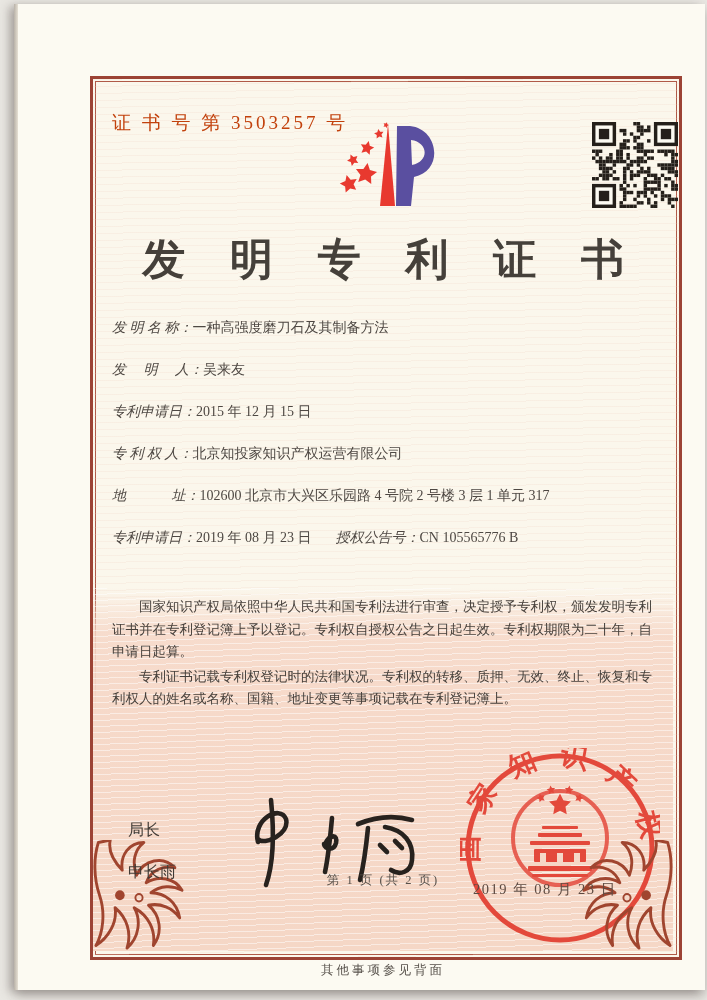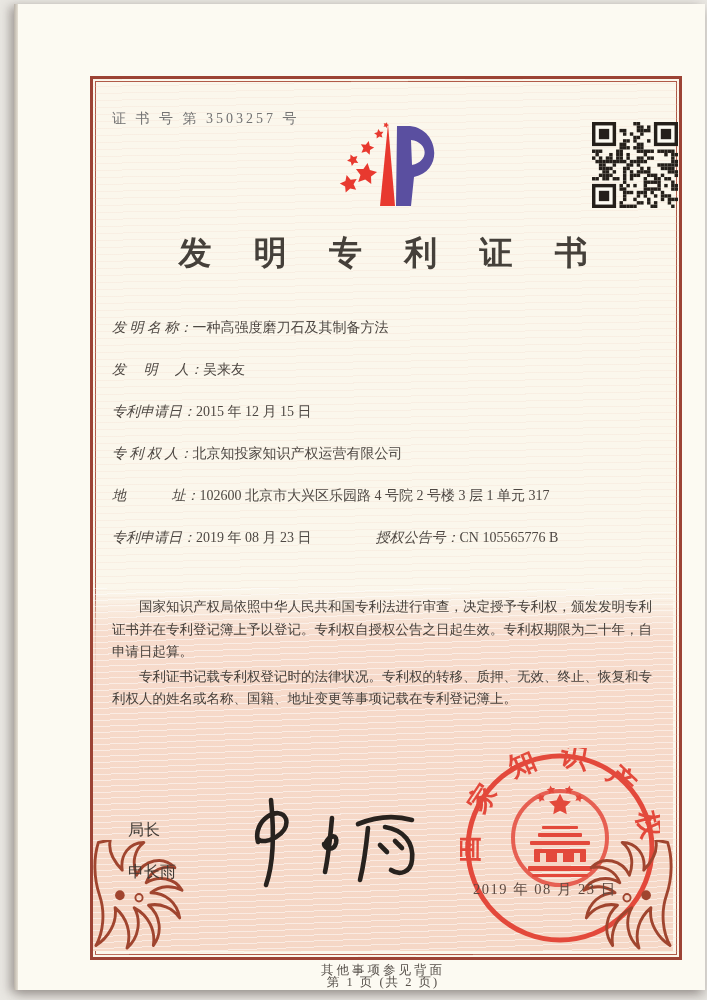--- a/index.html
+++ b/index.html
@@ -29,48 +29,48 @@
     background:repeating-linear-gradient(179deg, rgba(238,205,190,.20) 0 1px, rgba(0,0,0,0) 1px 7px);
   }
   .pink-zone{
     position:absolute;left:77px;top:584px;width:580px;height:363px;
     background:
       repeating-linear-gradient(178deg, rgba(255,255,255,.5) 0 1px, rgba(255,255,255,0) 1px 6px),
       linear-gradient(180deg, rgba(246,215,199,0) 0, rgba(246,215,199,.85) 46px, #f6d9c9 130px, #f5d7c6 100%);
   }
   .cert-no{
     position:absolute;left:96px;top:106px;
-    font-size:14px;letter-spacing:3px;color:#737373;
+    font-size:19px;letter-spacing:3px;color:#c2410c;
   }
   .logo{position:absolute;left:317px;top:114px;}
   .qr{position:absolute;left:576px;top:118px;}
   .title{
     position:absolute;left:74px;top:227px;width:586px;
-    text-align:center;font-size:33px;font-weight:600;color:#45403a;
+    text-align:center;font-size:43px;font-weight:600;color:#45403a;
     letter-spacing:17px;text-indent:17px;
   }
   .fields{position:absolute;left:96px;top:313px;width:552px;color:#4e4843;}
   .row{font-size:14px;line-height:21px;margin-bottom:21px;white-space:pre;}
   .lbl{display:inline-block;font-style:italic;}
-  .grant2{margin-left:64px;}
+  .grant2{margin-left:24px;}
   .bodytext{
     position:absolute;left:96px;top:592px;width:540px;
     font-size:13.5px;line-height:22.5px;color:#46403b;text-align:justify;
   }
   .bodytext p{margin:0 0 2px 0;text-indent:2em;}
   .signer{position:absolute;left:112px;top:816px;font-size:16px;color:#3f3a35;}
   .signer .nm{margin-top:21px;}
   .sig{position:absolute;left:212px;top:786px;}
   .seal{position:absolute;left:444px;top:744px;opacity:.92;}
   .seal-date{
     position:absolute;left:457px;top:876px;z-index:5;
     font-size:14.5px;letter-spacing:1.5px;color:#5d4a41;
   }
   .page-info{
-    position:absolute;left:74px;top:970px;width:586px;text-align:center;
+    position:absolute;left:74px;top:868px;width:586px;text-align:center;
     font-size:12.5px;color:#56504a;letter-spacing:2px;
   }
   .footer-note{
     position:absolute;left:74px;top:958px;width:586px;text-align:center;
     font-size:12.5px;color:#56504a;letter-spacing:3px;
   }
   .orn{position:absolute;z-index:2;}
   .orn-left{left:75px;top:836px;}
   .orn-right{left:563px;top:836px;transform:scaleX(-1);}
   .layer{position:absolute;inset:0;}

